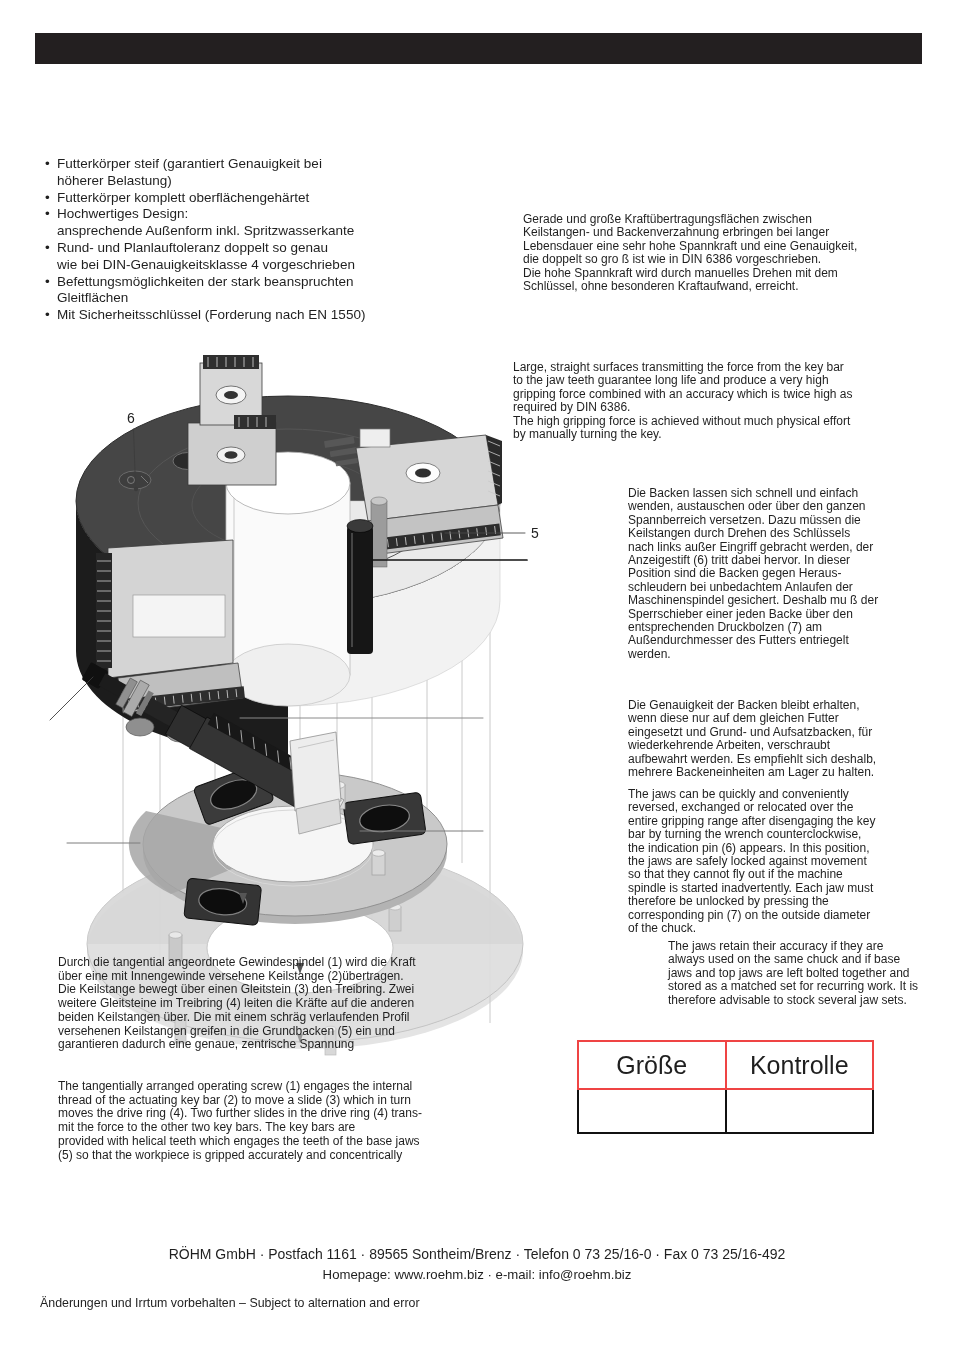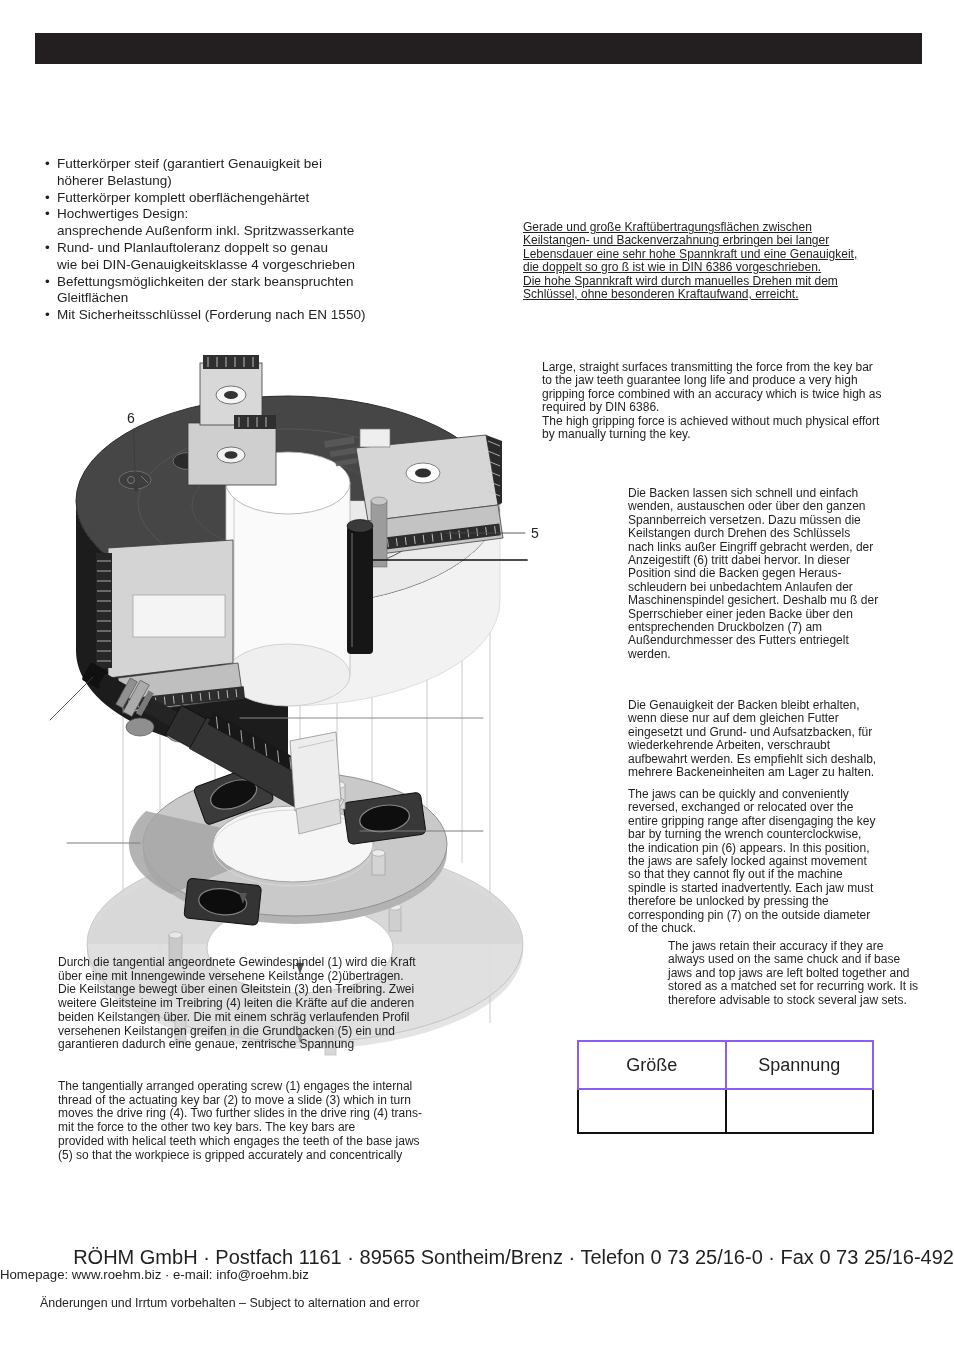--- a/index.html
+++ b/index.html
@@ -4,32 +4,32 @@
 <style>
   html,body{margin:0;padding:0;background:#ffffff;}
   .page{position:relative;width:954px;height:1354px;background:#fff;overflow:hidden;
         font-family:"Liberation Sans",sans-serif;color:#1f1f1f;}
   .pre{white-space:pre-line;}
   .hbar{position:absolute;left:35px;top:33px;width:887px;height:31px;background:#231f20;}
   .bullets{position:absolute;left:45px;top:156px;width:462px;font-size:13.5px;line-height:16.8px;}
   .b-item{display:flex;}
   .b-dot{flex:0 0 12px;width:12px;}
   .col{position:absolute;font-size:12px;line-height:13.4px;}
-  .col-de{left:523px;top:221px;width:412px;text-decoration:underline;}
-  .col-en{left:542px;top:361px;width:412px;}
+  .col-de{left:523px;top:213px;width:412px;}
+  .col-en{left:513px;top:361px;width:412px;}
   .ncol{left:628px;width:304px;}
   .n1{top:487px;} .n2{top:671px;margin-top:28px;} .n3{top:788px;} .n4{top:940px;margin-left:40px;}
   .mech{position:absolute;left:58px;width:448px;font-size:12px;line-height:13.7px;z-index:3;}
   .mech-de{top:956px;} .mech-en{top:1080px;}
   table.size{position:absolute;left:577px;top:1040px;width:297px;border-collapse:collapse;z-index:3;background:transparent;}
-  table.size th{border:2px solid #8b5cf6;height:44px;font-size:18px;font-weight:normal;
+  table.size th{border:2px solid #ef4444;height:44px;font-size:25px;font-weight:normal;
                 font-family:"Liberation Sans",sans-serif;}
   table.size td{border:2px solid #111;height:40px;}
-  .footer1{position:absolute;left:0;top:1246px;width:954px;text-align:right;font-size:20px;}
-  .footer2{position:absolute;left:0;top:1267px;width:954px;font-size:13.2px;}
+  .footer1{position:absolute;left:0;top:1246px;width:954px;text-align:center;font-size:14px;}
+  .footer2{position:absolute;left:0;top:1267px;width:954px;text-align:center;font-size:13.2px;}
   .note{position:absolute;left:40px;top:1296px;font-size:12.4px;}
   svg.diagram{position:absolute;left:38px;top:333px;z-index:1;}
   svg text{font-family:"Liberation Sans",sans-serif;}
 </style>
 </head>
 <body>
 
 <div class="page">
 
   <div class="hbar"></div>
@@ -281,21 +281,21 @@
 thread of the actuating key bar (2) to move a slide (3) which in turn
 moves the drive ring (4). Two further slides in the drive ring (4) trans-
 mit the force to the other two key bars. The key bars are
 provided with helical teeth which engages the teeth of the base jaws
 (5) so that the workpiece is gripped accurately and concentrically</div>
 
   <table class="size">
     <tbody>
         <tr>
       <th style="width:50%">Größe</th>
-      <th>Spannung</th>
+      <th>Kontrolle</th>
     </tr>
     <tr>
       <td></td>
       <td></td>
     </tr>
   </tbody>
     </table>
 
   <div class="footer1">RÖHM GmbH · Postfach 1161 · 89565 Sontheim/Brenz · Telefon 0 73 25/16-0 · Fax 0 73 25/16-492</div>
   <div class="footer2">Homepage: www.roehm.biz  · e-mail: info@roehm.biz</div>

